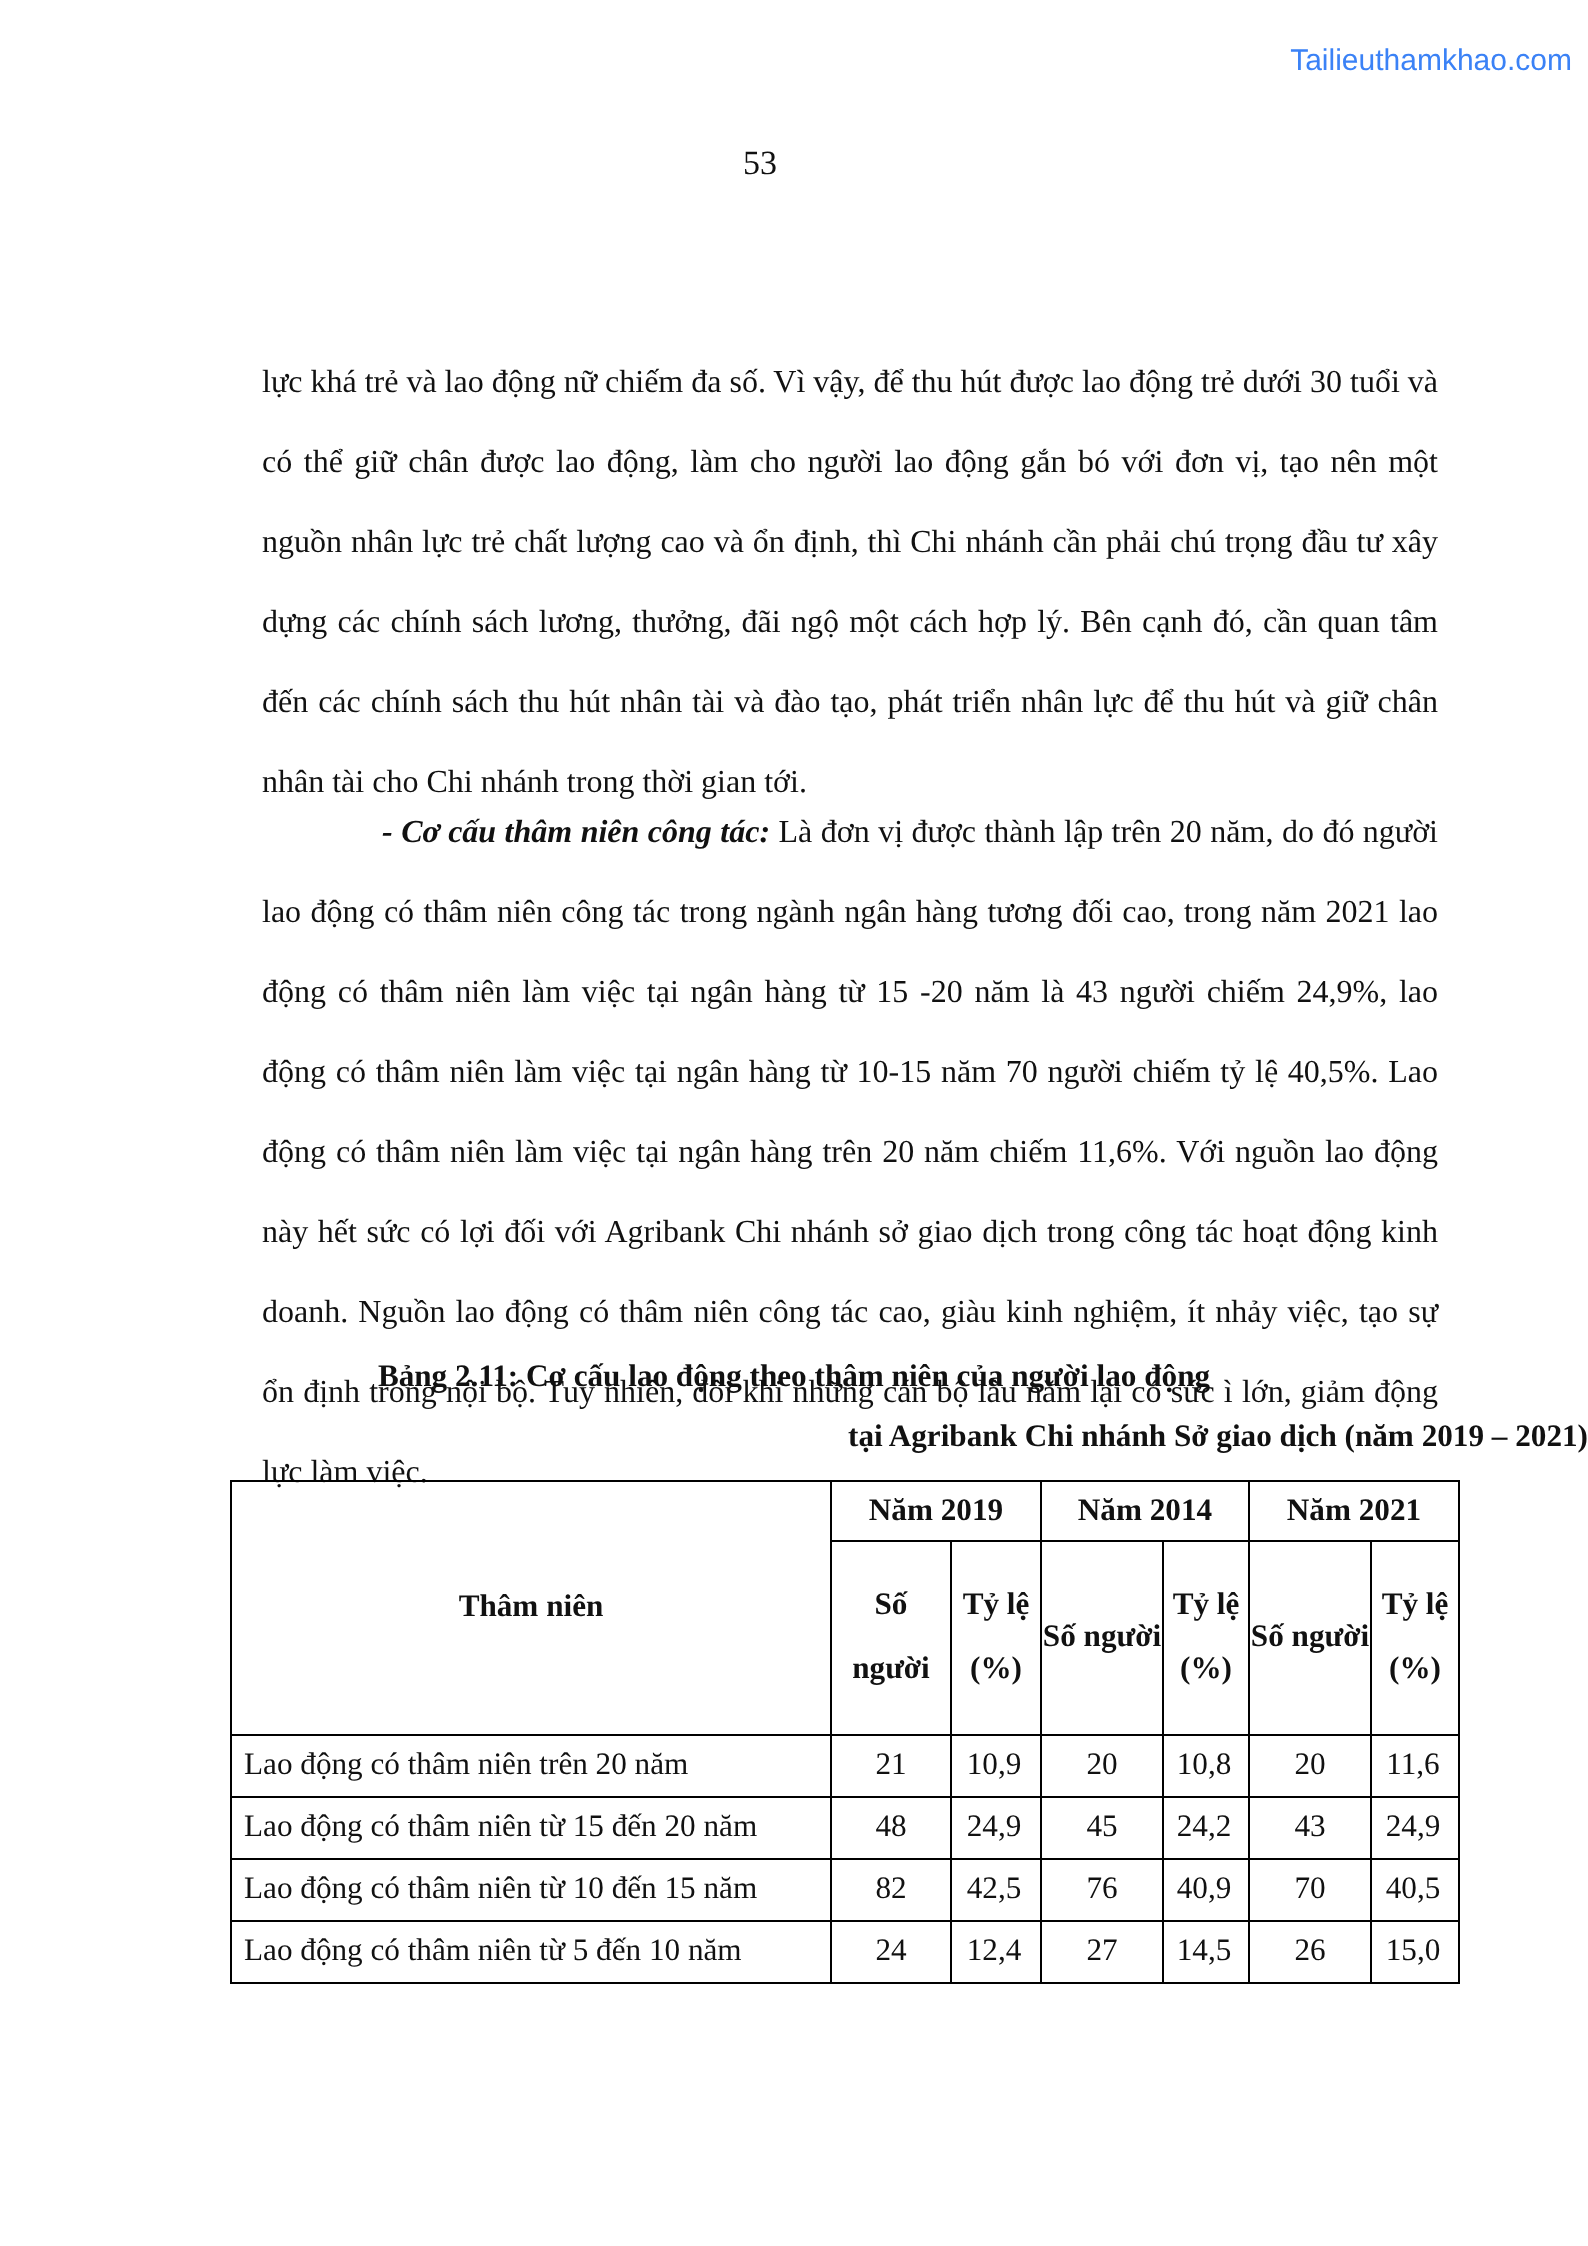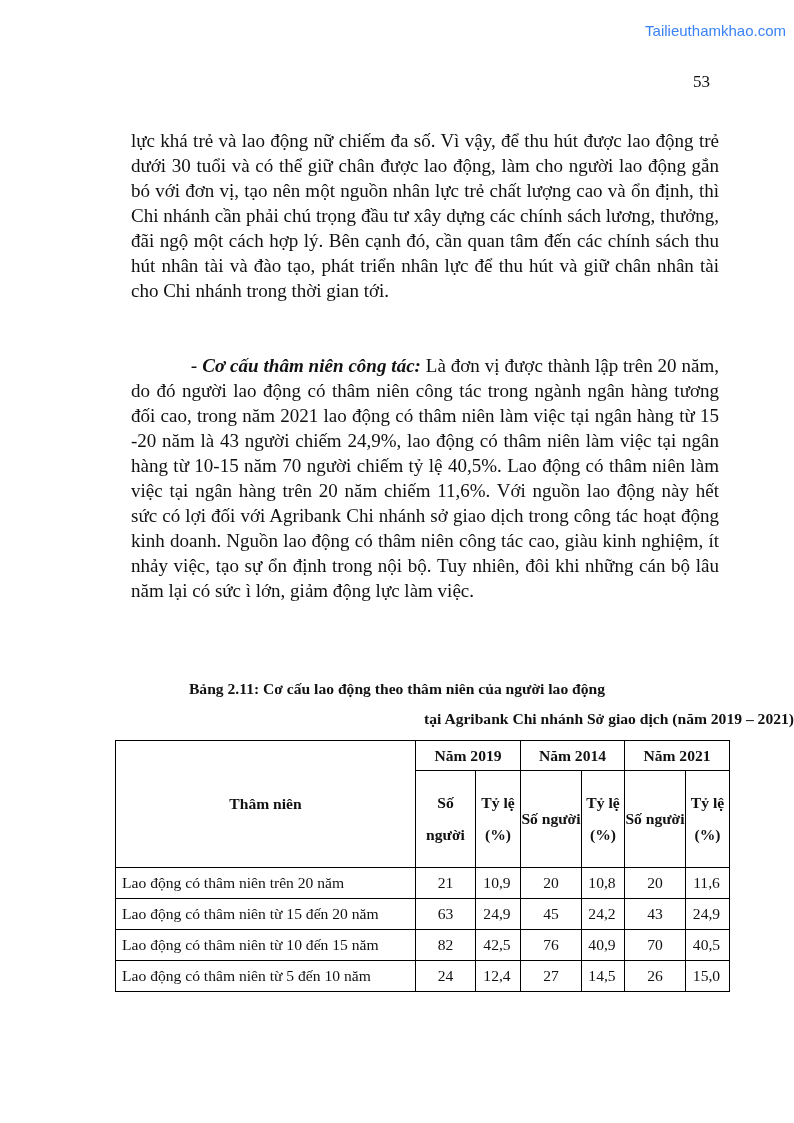--- a/index.html
+++ b/index.html
@@ -1,21 +1,21 @@
 <!DOCTYPE html>
 <html><head>
 <meta charset="utf-8">
 <style>
   html, body { margin: 0; padding: 0; background: #ffffff; }
   body { width: 794px; height: 1123px; position: relative; overflow: hidden;
          font-family: "Liberation Serif", "DejaVu Serif", serif; color: #111; }
   .watermark { position: absolute; top: 22px; right: 8px; font-family: "Liberation Sans", "DejaVu Sans", sans-serif;
                font-size: 15px; color: #3b82f6; letter-spacing: 0; }
-  .page-number { position: absolute; top: 72px; left: 0; width: 710px; text-align: right; font-size: 17px; }
-  .body-text { position: absolute; left: 131px; width: 588px; font-size: 19px; line-height: 25px; text-align: justify; }
+  .page-number { position: absolute; top: 72px; left: 0; width: 710px; text-align: center; font-size: 17px; padding-left: 25px; }
+  .body-text { position: absolute; left: 131px; width: 588px; font-size: 16px; line-height: 40px; text-align: justify; margin-top: 44px; }
   .para1 { top: 128px; }
   .para2 { top: 353px; text-indent: 60px; }
   .body-text p { margin: 0; }
   .lead { font-weight: bold; font-style: italic; }
   .caption { position: absolute; left: 0; width: 794px; text-align: center; font-weight: bold; font-size: 15.6px; }
   .cap1 { top: 680px; }
   .cap2 { top: 710px; text-align: right; }
   table.data { position: absolute; top: 740px; left: 115px; border-collapse: collapse; font-size: 15.6px; }
   table.data td, table.data th { border: 1px solid #000000; padding: 0; }
   table.data th { font-weight: bold; text-align: center; vertical-align: middle; }
@@ -78,21 +78,21 @@
     <td class="label">Lao động có thâm niên trên 20 năm</td>
     <td>21</td>
     <td class="pct">10,9</td>
     <td>20</td>
     <td class="pct">10,8</td>
     <td>20</td>
     <td class="pct">11,6</td>
   </tr>
   <tr>
     <td class="label">Lao động có thâm niên từ 15 đến 20 năm</td>
-    <td>63</td>
+    <td>48</td>
     <td class="pct">24,9</td>
     <td>45</td>
     <td class="pct">24,2</td>
     <td>43</td>
     <td class="pct">24,9</td>
   </tr>
   <tr>
     <td class="label">Lao động có thâm niên từ 10 đến 15 năm</td>
     <td>82</td>
     <td class="pct">42,5</td>

